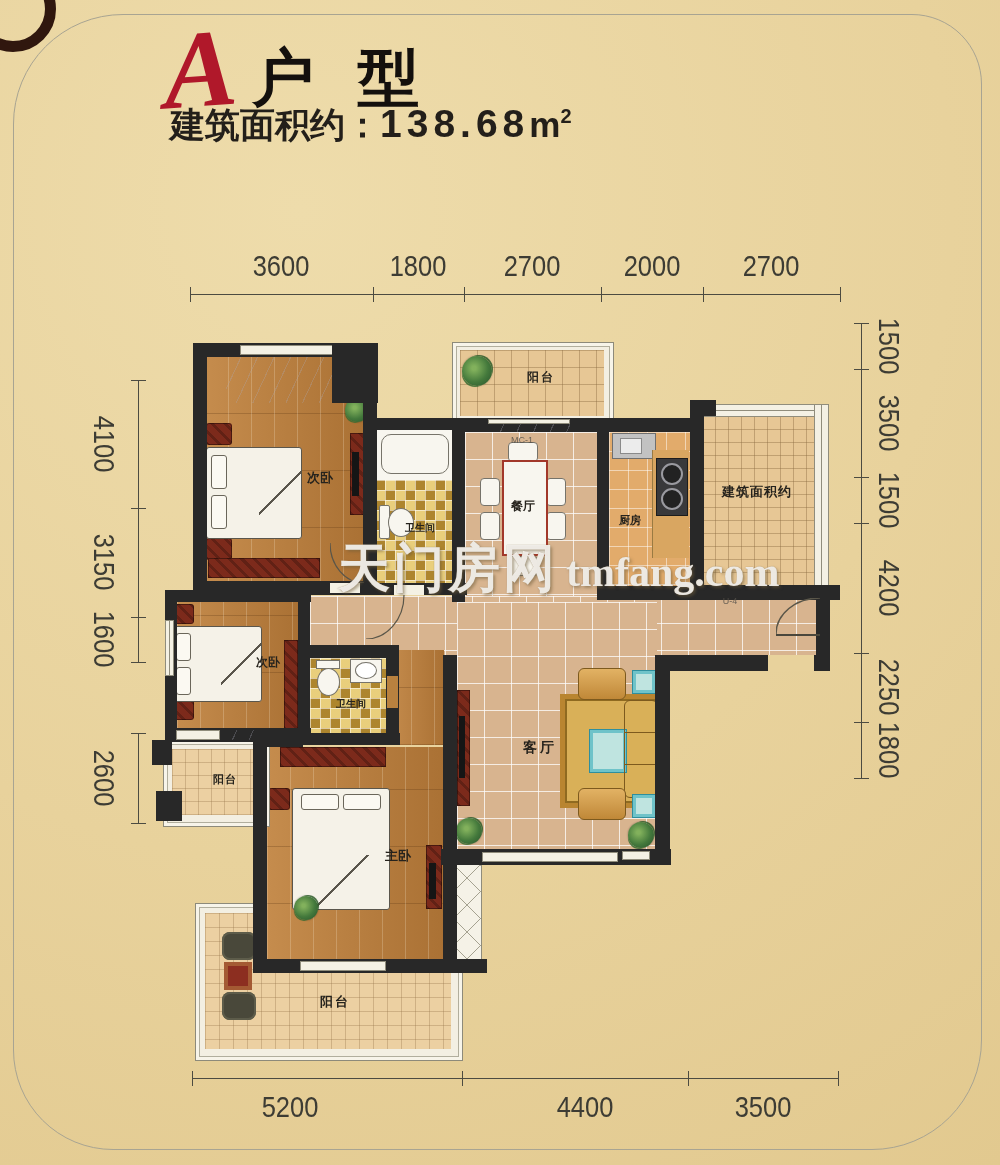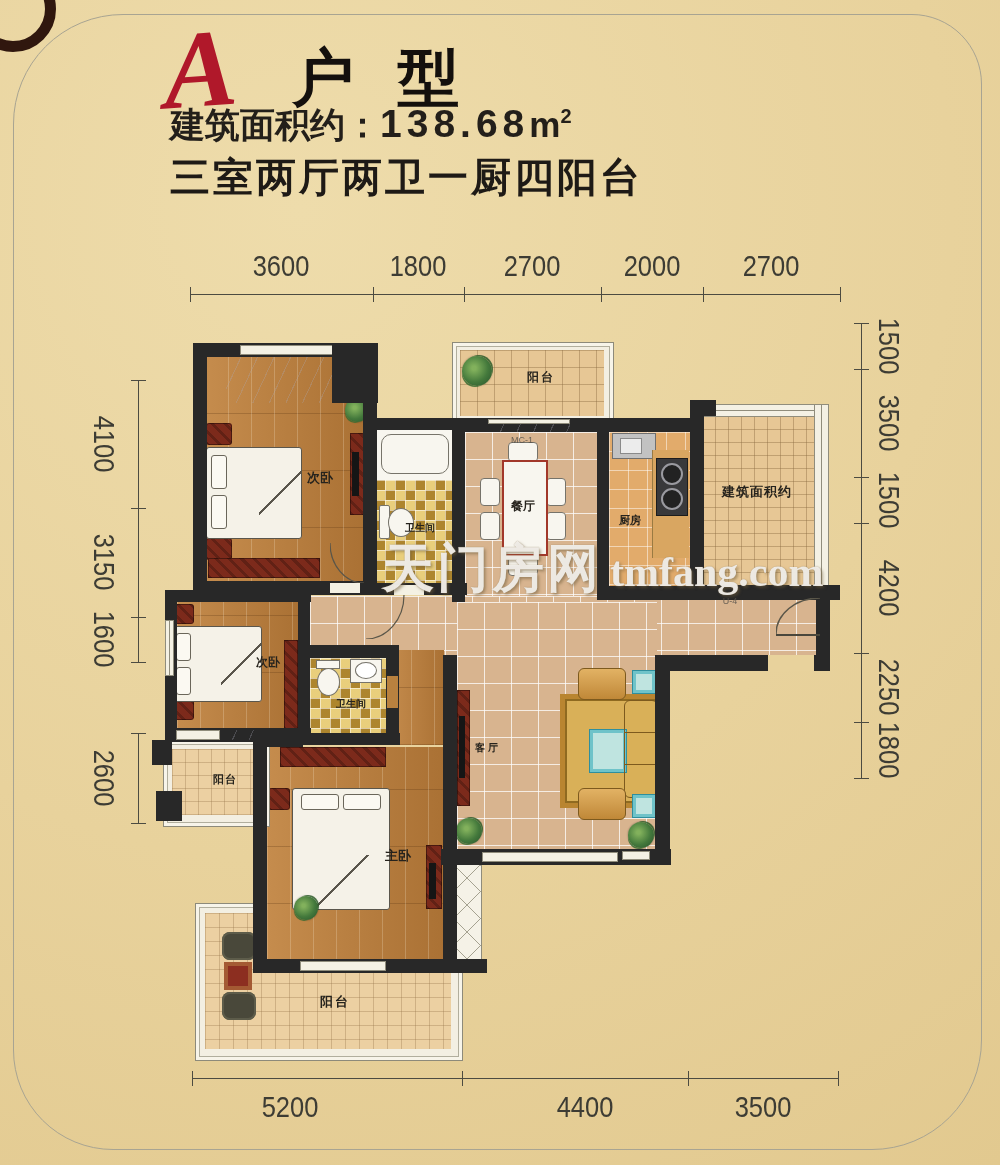--- a/index.html
+++ b/index.html
@@ -8,21 +8,21 @@
         font-family:"Liberation Sans",sans-serif;}
   .abs{position:absolute;}
   .frame{position:absolute;left:13px;top:14px;width:967px;height:1134px;
          border:1px solid #a8a492;border-radius:110px 70px 110px 100px;}
   .logo-arc{position:absolute;left:-30px;top:-34px;width:64px;height:64px;border-radius:50%;
             border:11px solid #30170e;background:transparent;}
   
   .title-a{position:absolute;left:163px;top:14px;font-family:"Liberation Serif",serif;
            font-style:italic;font-weight:bold;font-size:110px;line-height:1;color:#b0182a;transform:rotate(-4deg);}
   .title-cn{position:absolute;left:252px;top:36px;font-family:"Liberation Serif",serif;
-            font-weight:bold;font-size:62px;color:#14100d;letter-spacing:14px;white-space:nowrap;margin-left:40px;}
+            font-weight:bold;font-size:62px;color:#14100d;letter-spacing:14px;white-space:nowrap;}
   .area-line{position:absolute;left:170px;top:102px;white-space:nowrap;color:#231f1a;}
   .area-label{font-family:"Liberation Serif",serif;font-weight:bold;font-size:35px;}
   .area-value{font-family:"Liberation Sans",sans-serif;font-weight:bold;font-size:39px;letter-spacing:5px;}
   .area-unit{font-family:"Liberation Sans",sans-serif;font-weight:bold;font-size:35px;}
   .area-sup{font-family:"Liberation Sans",sans-serif;font-weight:bold;font-size:20px;vertical-align:14px;}
   .layout-line{position:absolute;left:170px;top:150px;font-family:"Liberation Serif",serif;
                font-weight:bold;font-size:40px;color:#1e1a16;letter-spacing:3px;white-space:nowrap;}
   
   .dline{position:absolute;background:#4c4b41;}
   .tick{position:absolute;background:#4c4b41;}
@@ -79,37 +79,36 @@
   .teal{position:absolute;background:#bfe4e0;border:1px solid #2e8f9e;box-shadow:inset 0 0 0 3px #6fc3c9;}
   .plant{position:absolute;border-radius:50%;
         background:radial-gradient(circle at 40% 40%, #82b15c 8%, #44793c 55%, #26512a 100%);
         box-shadow:2px -2px 0 -1px rgba(47,94,43,.85), -2px 3px 0 -2px rgba(57,110,50,.85), 0 0 2px rgba(0,0,0,.4);}
   .rlabel{position:absolute;transform:translate(-50%,-50%);font-family:"Liberation Serif",serif;
           font-weight:bold;color:#26231d;white-space:nowrap;}
   .code{position:absolute;transform:translate(-50%,-50%);font-size:9px;color:#55514a;opacity:.85;white-space:nowrap;}
   .arc{position:absolute;}
   .watermark{position:absolute;left:338px;top:534px;display:flex;align-items:baseline;gap:8px;
              color:rgba(255,255,255,.82);text-shadow:0 0 1px rgba(150,130,95,.9), 2px 2px 3px rgba(110,92,58,.5);
-             white-space:nowrap;z-index:60;margin-left:44px;}
+             white-space:nowrap;z-index:60;}
   .wm-cn{font-family:"Liberation Serif",serif;font-weight:bold;font-size:52px;letter-spacing:3px;}
   .wm-en{font-family:"Liberation Serif",serif;font-weight:bold;font-size:42px;text-align:center;}
 </style>
 </head>
 <body>
 
 <div class="page">
   <div class="frame"></div>
   <div class="logo-arc"></div>
 
   <div class="title-a">A</div>
   <div class="title-cn">户 型</div>
   <div class="area-line">
     <span class="area-label">建筑面积约：</span><span class="area-value">138.68</span><span class="area-unit">m</span><span class="area-sup">2</span>
   </div>
-  <div class="layout-line">三室两厅两卫一厨四阳台</div>
 
   <div class="wood" style="left:205px;top:355px;width:160px;height:230px;"></div>
   <div class="marble" style="left:226px;top:355px;width:116px;height:48px;"></div>
   <div class="white-fix" style="left:375px;top:428px;width:80px;height:52px;"></div>
   <div class="abs" style="left:381px;top:434px;width:66px;height:38px;border:1px solid #77746a;border-radius:10px;"></div>
   <div class="checker" style="left:375px;top:480px;width:80px;height:104px;"></div>
   <div class="tile" style="left:465px;top:432px;width:132px;height:170px;"></div>
   <div class="ktile" style="left:609px;top:432px;width:82px;height:156px;"></div>
   <div class="tile" style="left:310px;top:596px;width:508px;height:60px;"></div>
   <div class="tile" style="left:457px;top:602px;width:200px;height:250px;"></div>
@@ -267,21 +266,21 @@
 
   <div class="rlabel" style="left:320px;top:478px;font-size:13px;">次卧</div>
   <div class="rlabel" style="left:420px;top:528px;font-size:10px;">卫生间</div>
   <div class="rlabel" style="left:541px;top:377px;font-size:12px;letter-spacing:2px;">阳台</div>
   <div class="rlabel" style="left:523px;top:506px;font-size:12px;">餐厅</div>
   <div class="rlabel" style="left:630px;top:520px;font-size:11px;">厨房</div>
   <div class="rlabel" style="left:757px;top:492px;font-size:13px;letter-spacing:1px;">建筑面积约</div>
   <div class="rlabel" style="left:268px;top:662px;font-size:12px;">次卧</div>
   <div class="rlabel" style="left:351px;top:704px;font-size:10px;">卫生间</div>
   <div class="rlabel" style="left:225px;top:779px;font-size:11px;letter-spacing:1px;">阳台</div>
-  <div class="rlabel" style="left:488px;top:748px;font-size:10px;letter-spacing:3px;">客厅</div>
+  <div class="rlabel" style="left:540px;top:748px;font-size:14px;letter-spacing:3px;">客厅</div>
   <div class="rlabel" style="left:398px;top:856px;font-size:13px;">主卧</div>
   <div class="rlabel" style="left:335px;top:1002px;font-size:13px;letter-spacing:2px;">阳台</div>
   <div class="code" style="left:522px;top:440px;">MC-1</div>
   <div class="code" style="left:730px;top:601px;">U-4</div>
 
   <div class="watermark">
     <span class="wm-cn">天门房网</span>
     <span class="wm-en">tmfang.com</span>
   </div>
 

